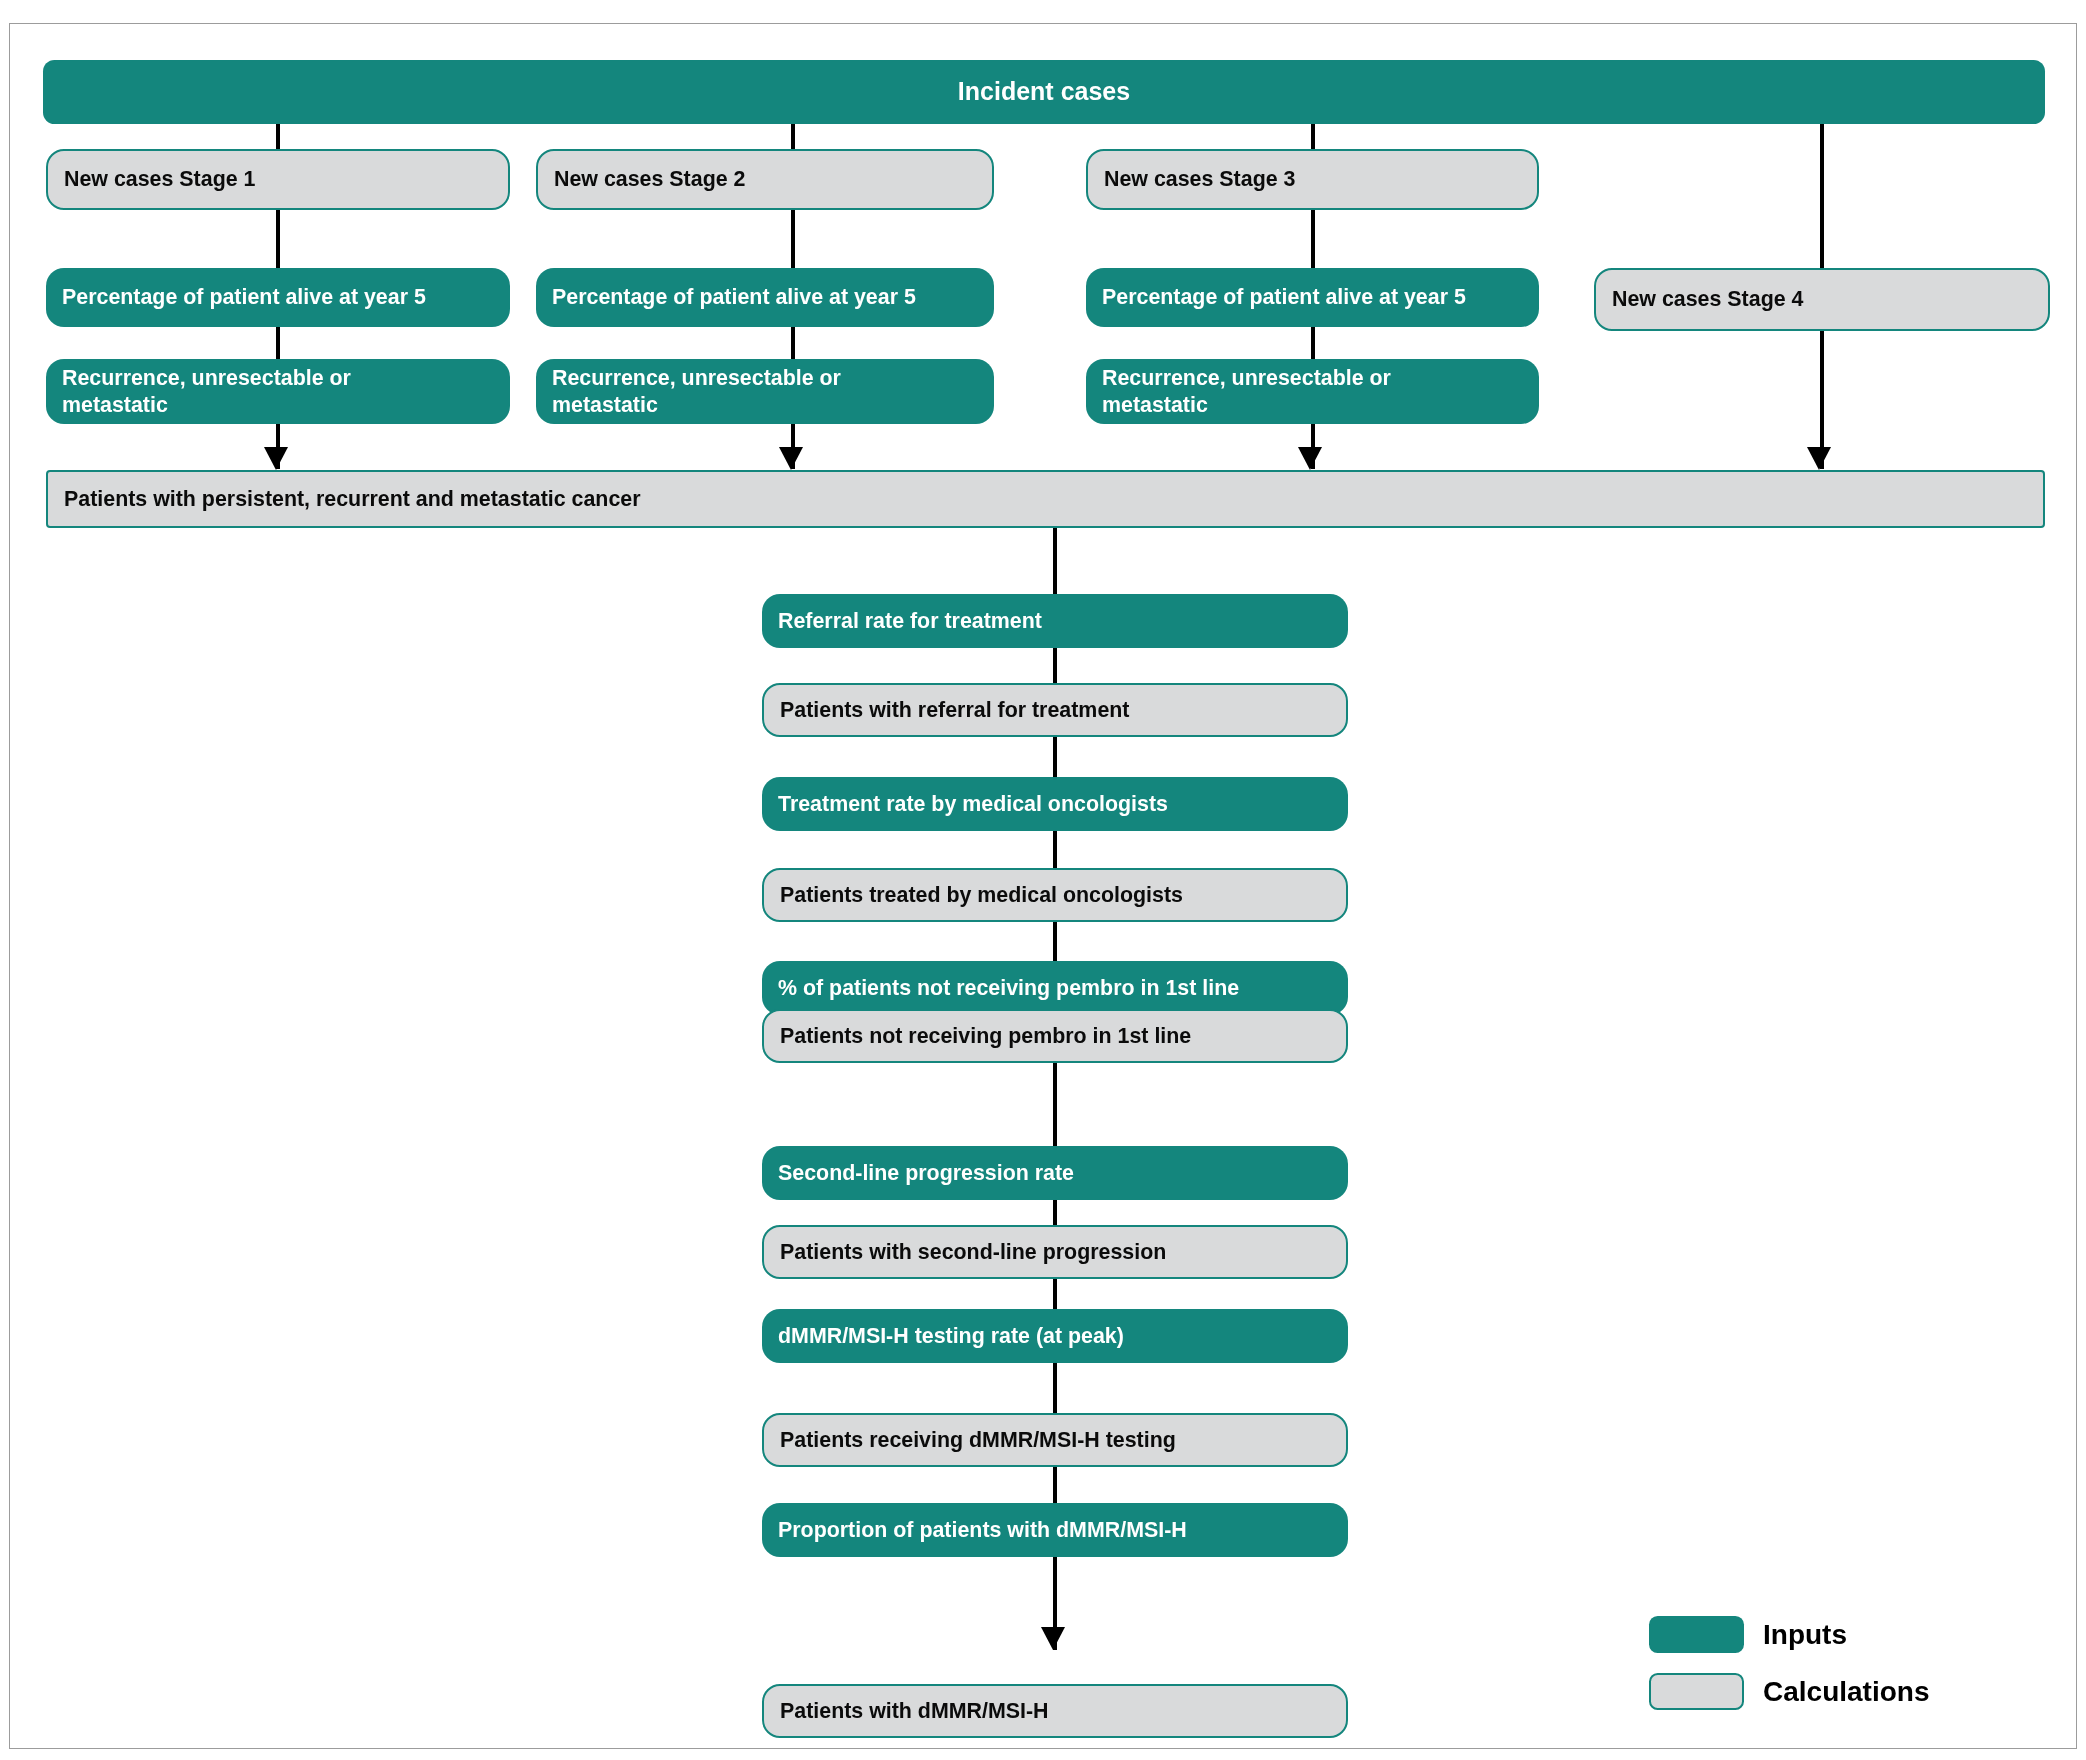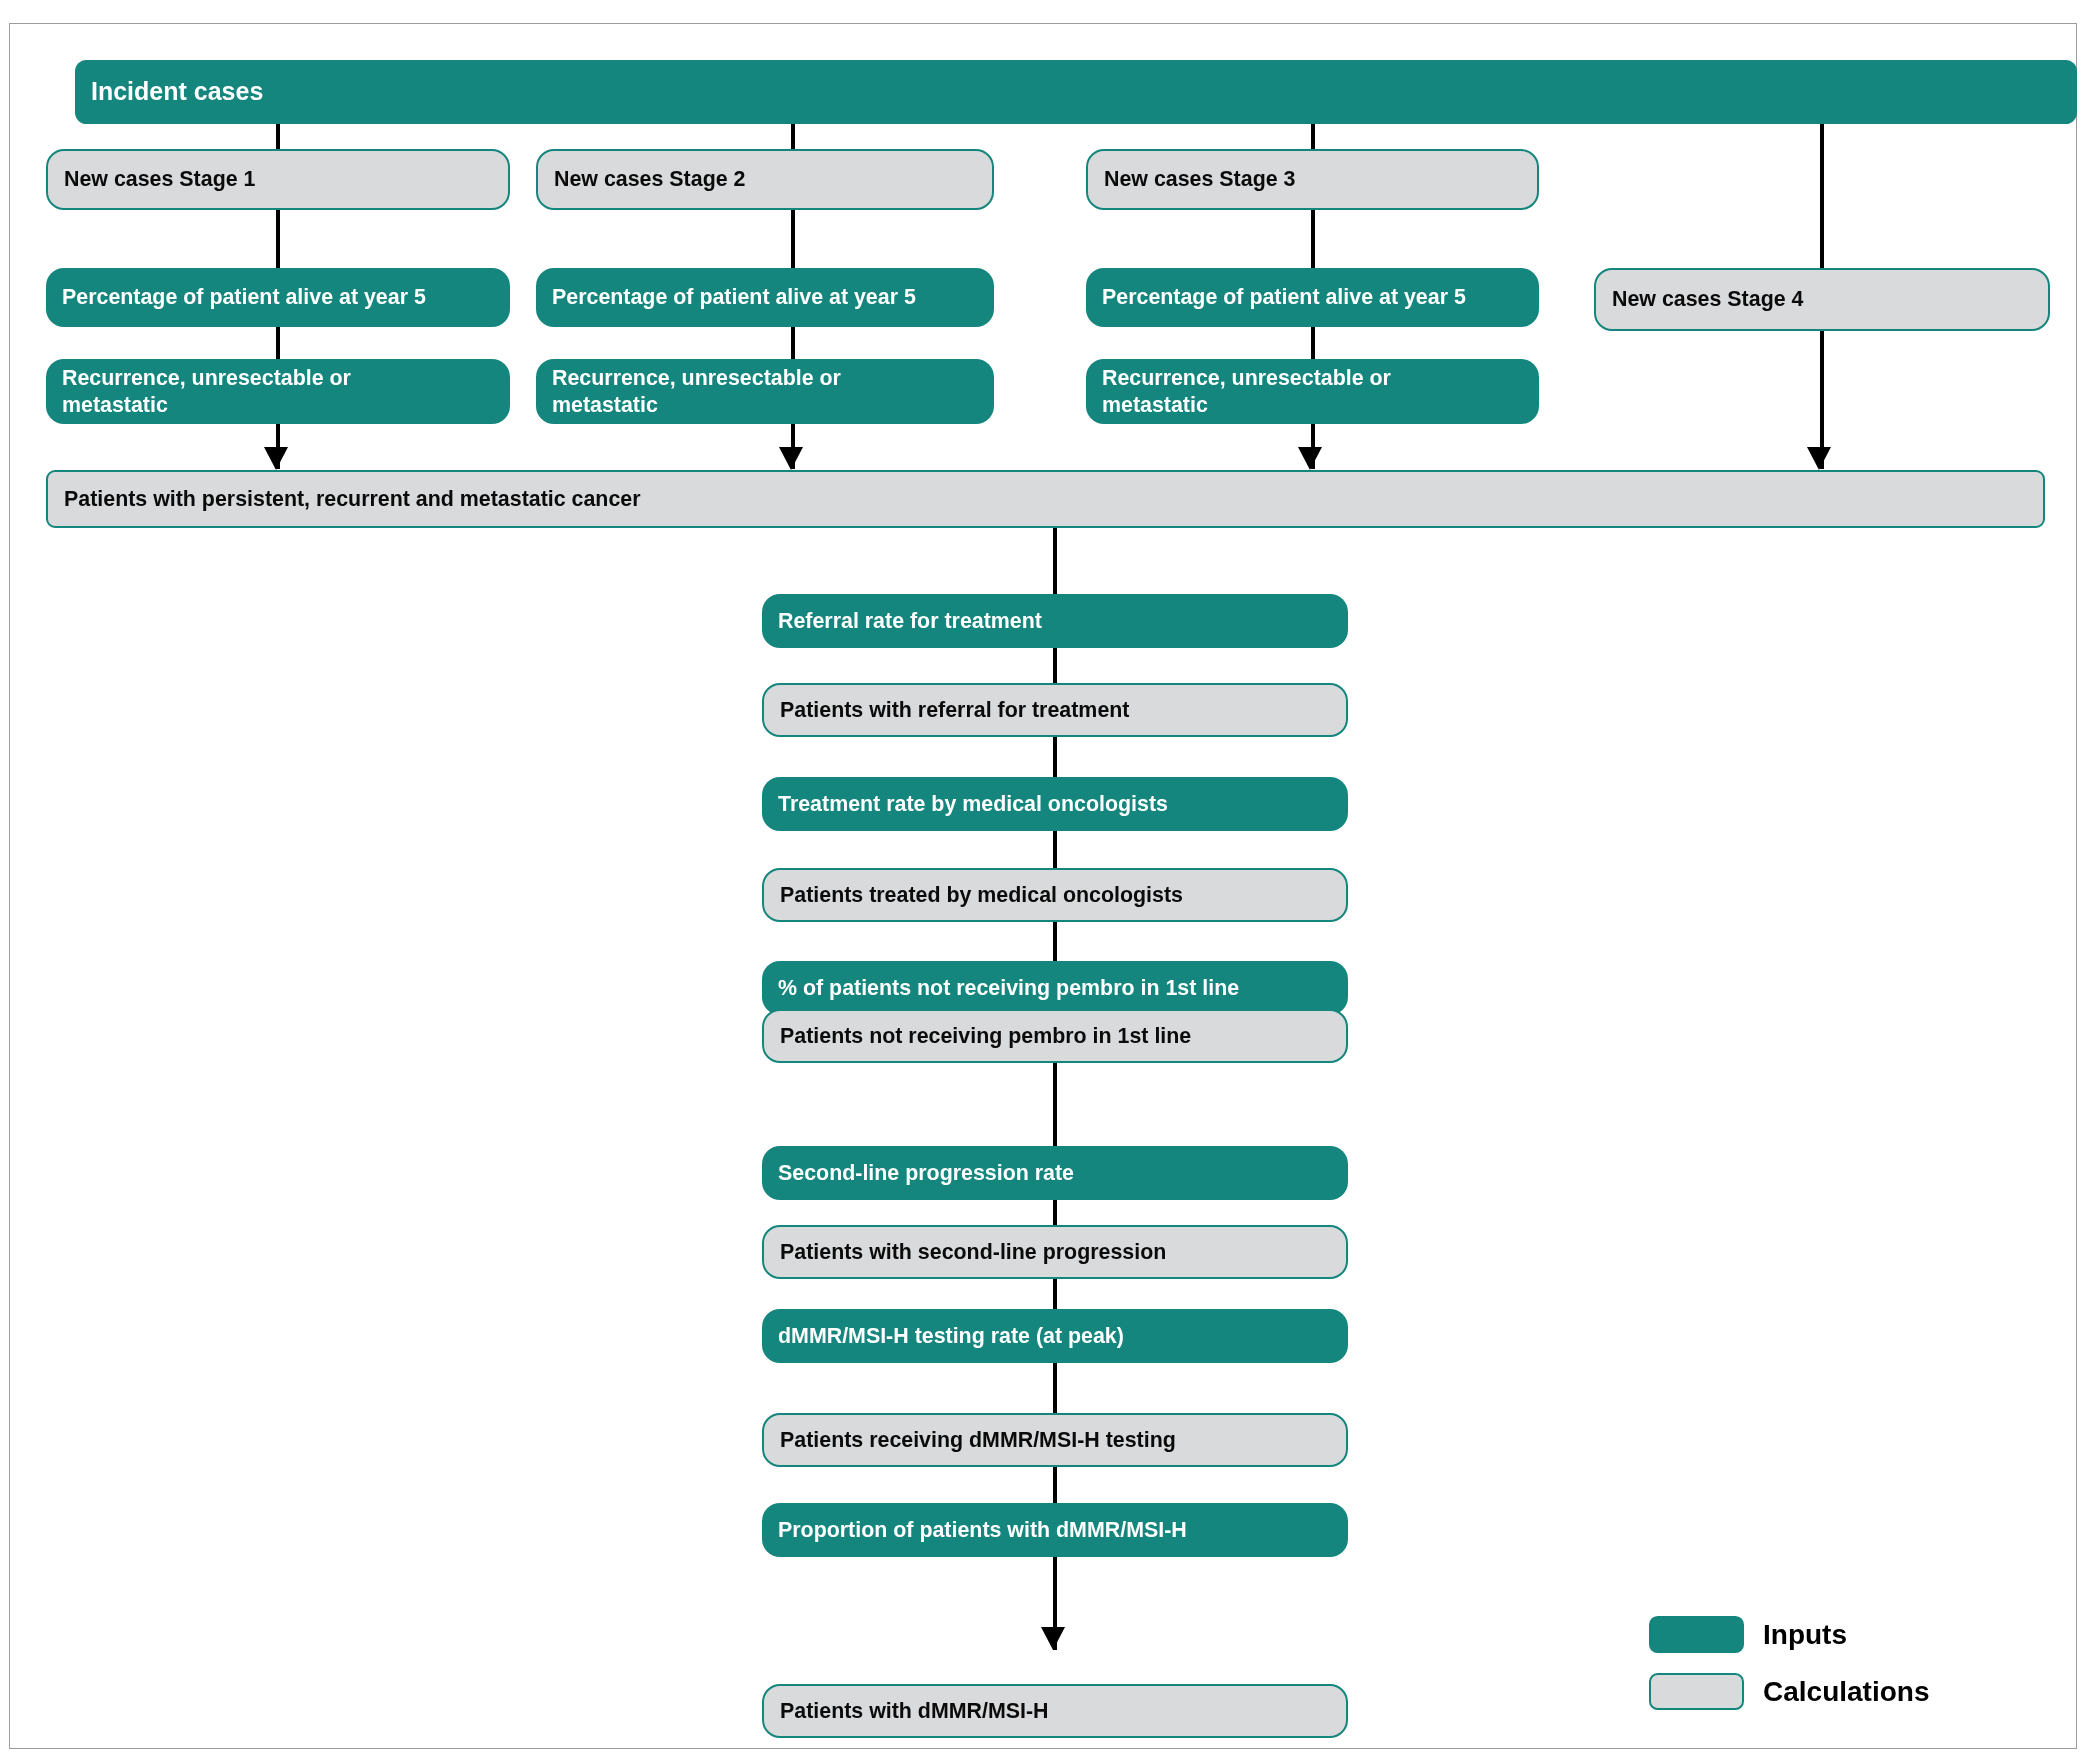--- a/index.html
+++ b/index.html
@@ -31,46 +31,45 @@
   .input {
     background:#14867D;
     color:#ffffff;
   }
   .calc {
     background:#D9DADB;
     color:#0B0B0B;
     border:2.4px solid #14867D;
   }
   .header-bar {
-    justify-content:flex-start;
+    justify-content:center;
     font-size:25px;
     left:43px; top:60px; width:2002px; height:64px;
     border-radius:11.4px;
-    margin-left:32px;
   }
   .vline {
     position:absolute; width:3.8px; background:#000000; z-index:1;
   }
   .arrowhead {
     position:absolute; width:0; height:0;
     border-left:12.4px solid transparent;
     border-right:12.4px solid transparent;
     border-top:23px solid #000000;
     z-index:1;
   }
   
   .c1 { left:46px;  width:464px; }
   .c2 { left:536px; width:458px; }
   .c3 { left:1086px; width:453px; }
   .c4 { left:1594px; width:456px; }
   .row-stage { top:149px; height:61px; }
   .row-pct   { top:268px; height:59px; }
   .row-rec   { top:359px; height:65px; }
   .rec-text  { max-width:372px; display:inline-block; }
-  .merge-bar { left:46px; top:470px; width:1999px; height:58px; border-radius:9px; }
+  .merge-bar { left:46px; top:470px; width:1999px; height:58px; border-radius:4px; }
   
   .chain { left:762px; width:586px; height:54px; }
   .legend-swatch {
     position:absolute; width:95px; height:37px;
     border-radius:8.6px; box-sizing:border-box; z-index:2;
   }
   .legend-swatch.input { background:#14867D; }
   .legend-swatch.calc  { background:#D9DADB; border:2.4px solid #14867D; }
   .legend-label {
     position:absolute; left:1763px; height:37px;

